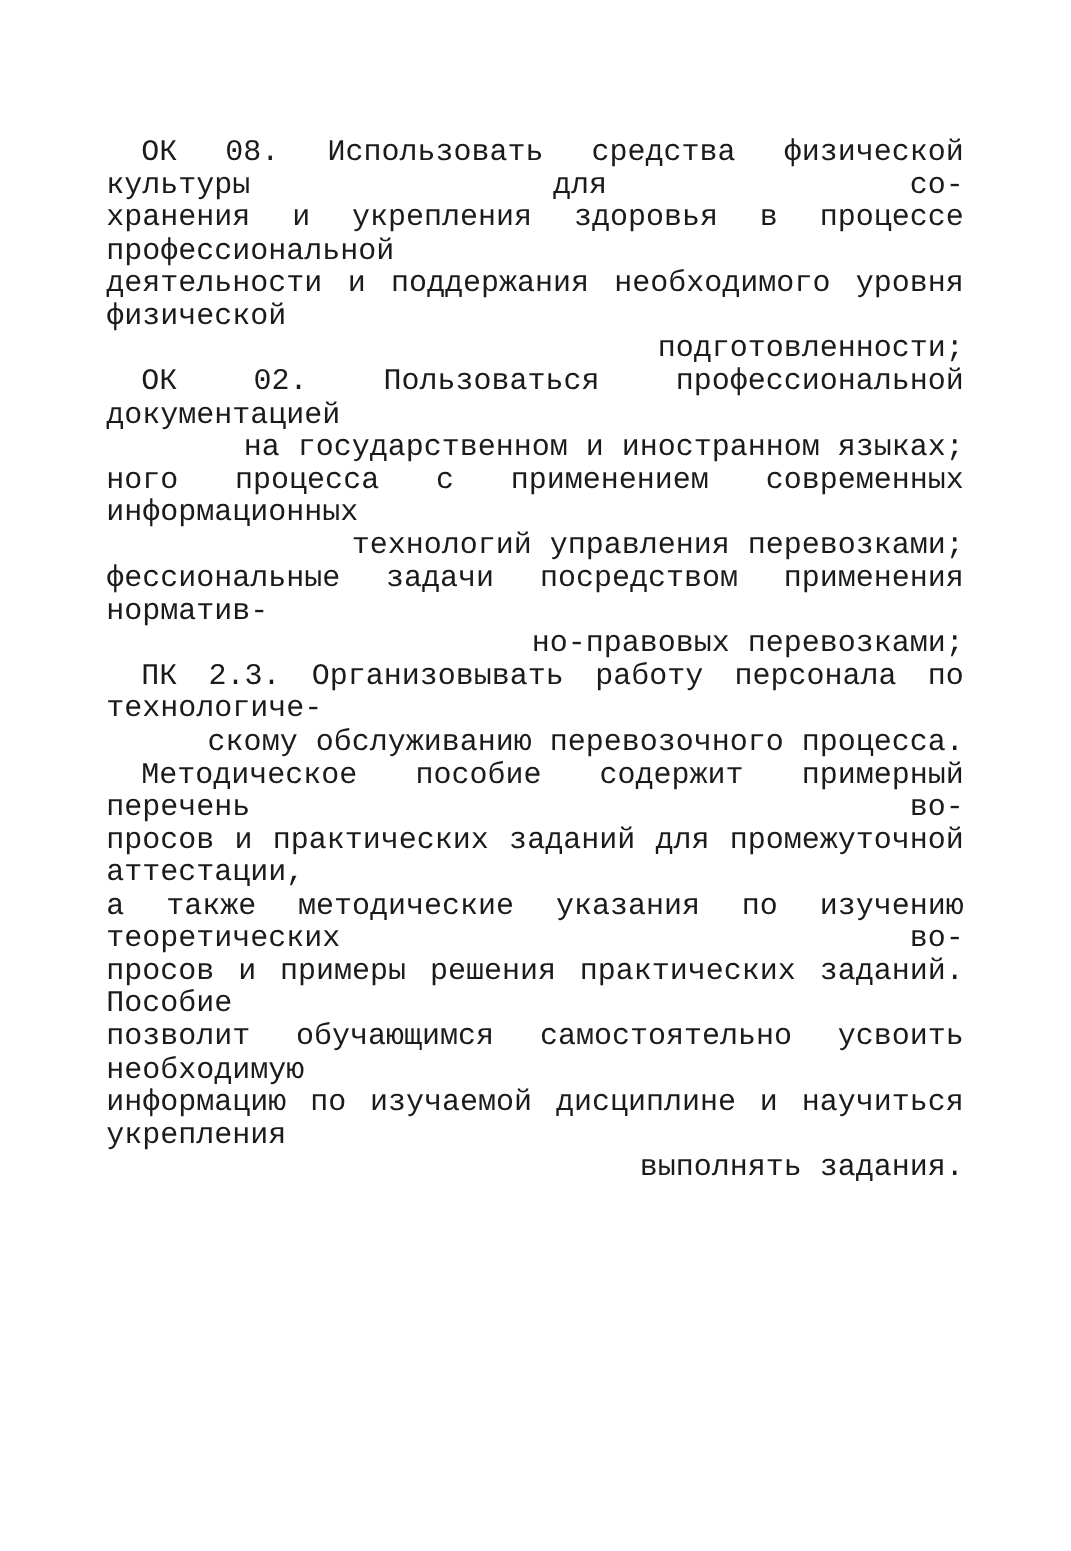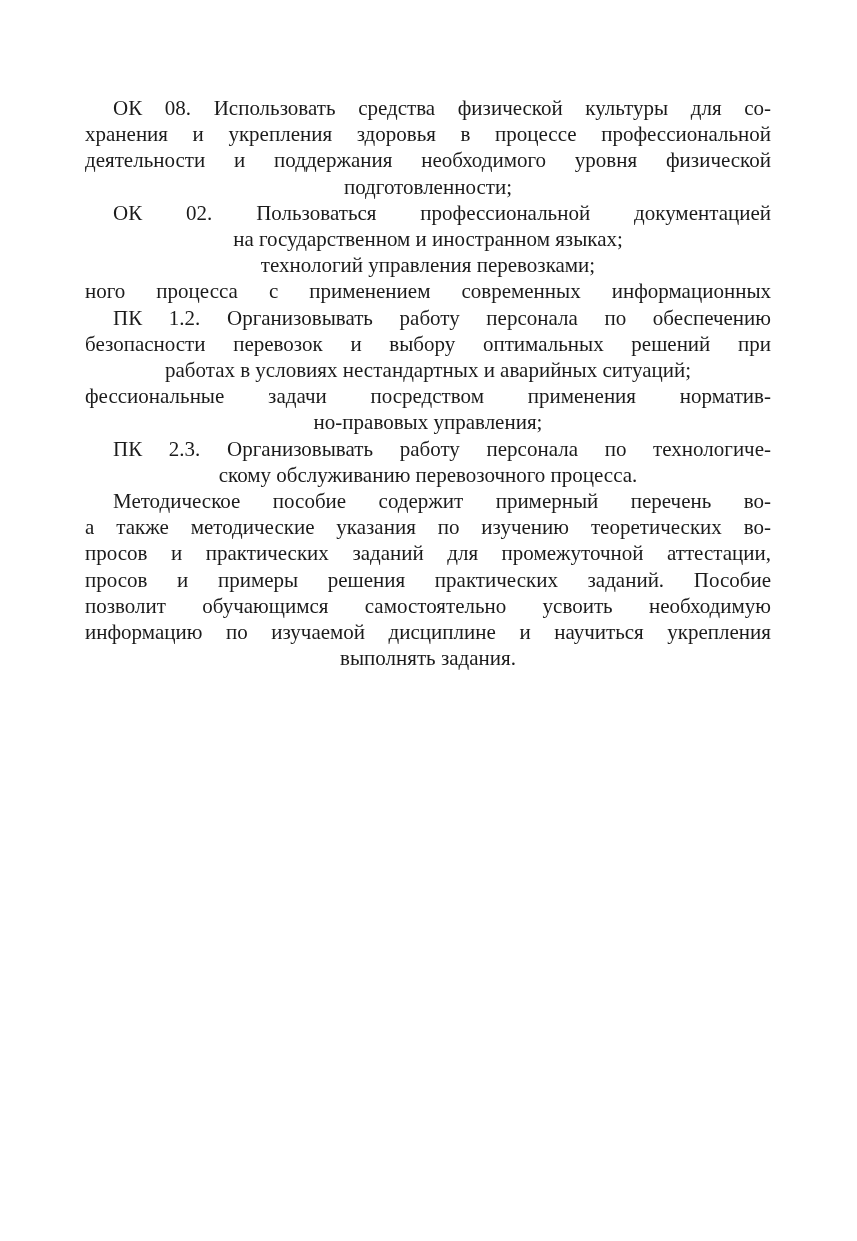--- a/index.html
+++ b/index.html
@@ -10,24 +10,24 @@
   .page {
     position: relative;
     width: 857px;
     height: 1241px;
     background: #ffffff;
     overflow: hidden;
   }
   .text-block {
     position: absolute;
     left: 85px;
-    top: 95px;
+    top: 110px;
     width: 686px;
-    font-family: Liberation Serif, serif;
-    font-size: 21px;
+    font-family: Liberation Mono, monospace;
+    font-size: 24px;
     line-height: 26.2px;
     color: #1b1b1b;
   }
   .text-block p {
     margin: 0;
     padding: 0;
   }
   .line {
     display: block;
     white-space: nowrap;
@@ -35,58 +35,53 @@
   .line.j {
     white-space: normal;
     text-align: justify;
     text-align-last: justify;
     text-justify: inter-word;
   }
   .line.first {
     text-indent: 28px;
   }
   .line.last {
-    text-align: center;
+    text-align: right;
   }
 </style>
 </head>
 <body>
 
 <div class="page">
   <main class="text-block">
       <p>
         <span class="line first j">ОК 08. Использовать средства физической культуры для со-</span>
         <span class="line j">хранения и укрепления здоровья в процессе профессиональной</span>
         <span class="line j">деятельности и поддержания необходимого уровня физической</span>
         <span class="line last">подготовленности;</span>
       </p>
       <p>
         <span class="line first j">ОК 02. Пользоваться профессиональной документацией</span>
         <span class="line last">на государственном и иностранном языках;</span>
       </p>
       <p>
+        <span class="line j">ного процесса с применением современных информационных</span>
         <span class="line last">технологий управления перевозками;</span>
-        <span class="line j">ного процесса с применением современных информационных</span>
-      </p>
-      <p>
-        <span class="line first j">ПК 1.2. Организовывать работу персонала по обеспечению</span>
-        <span class="line j">безопасности перевозок и выбору оптимальных решений при</span>
-        <span class="line last">работах в условиях нестандартных и аварийных ситуаций;</span>
       </p>
       <p>
         <span class="line j">фессиональные задачи посредством применения норматив-</span>
-        <span class="line last">но-правовых управления;</span>
+        <span class="line last">но-правовых перевозками;</span>
       </p>
       <p>
         <span class="line first j">ПК 2.3. Организовывать работу персонала по технологиче-</span>
         <span class="line last">скому обслуживанию перевозочного процесса.</span>
       </p>
       <p>
         <span class="line first j">Методическое пособие содержит примерный перечень во-</span>
+        <span class="line j">просов и практических заданий для промежуточной аттестации,</span>
         <span class="line j">а также методические указания по изучению теоретических во-</span>
-        <span class="line j">просов и практических заданий для промежуточной аттестации,</span>
         <span class="line j">просов и примеры решения практических заданий. Пособие</span>
         <span class="line j">позволит обучающимся самостоятельно усвоить необходимую</span>
         <span class="line j">информацию по изучаемой дисциплине и научиться укрепления</span>
         <span class="line last">выполнять задания.</span>
       </p>
     </main>
 </div>
 
 </body></html>

